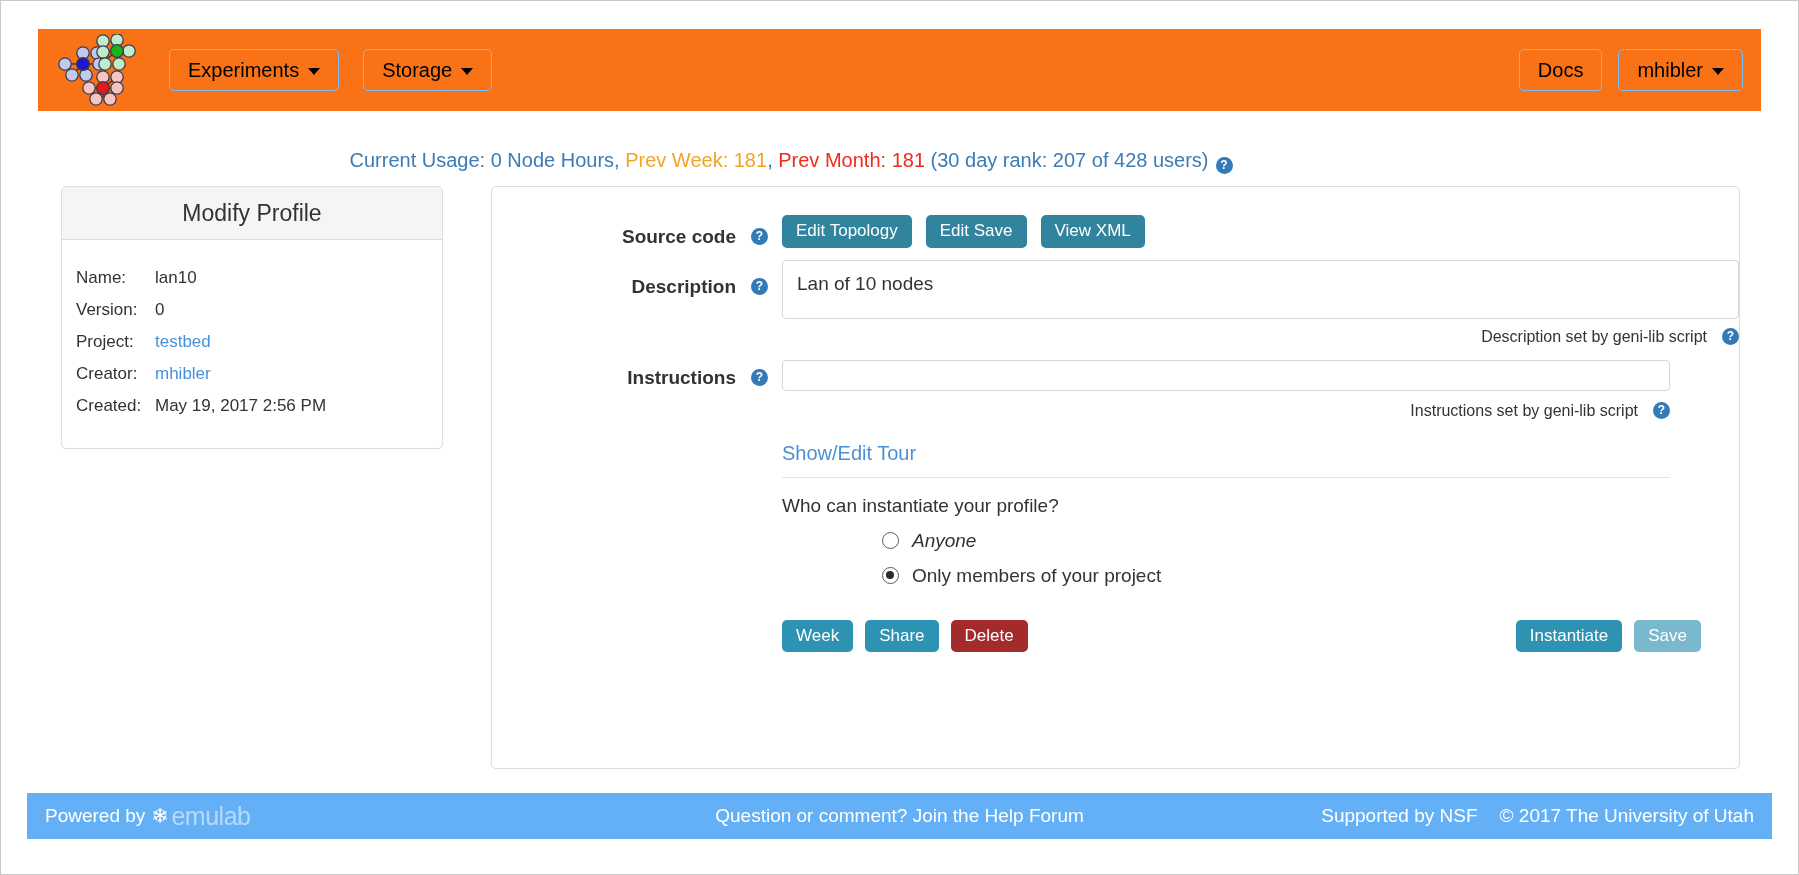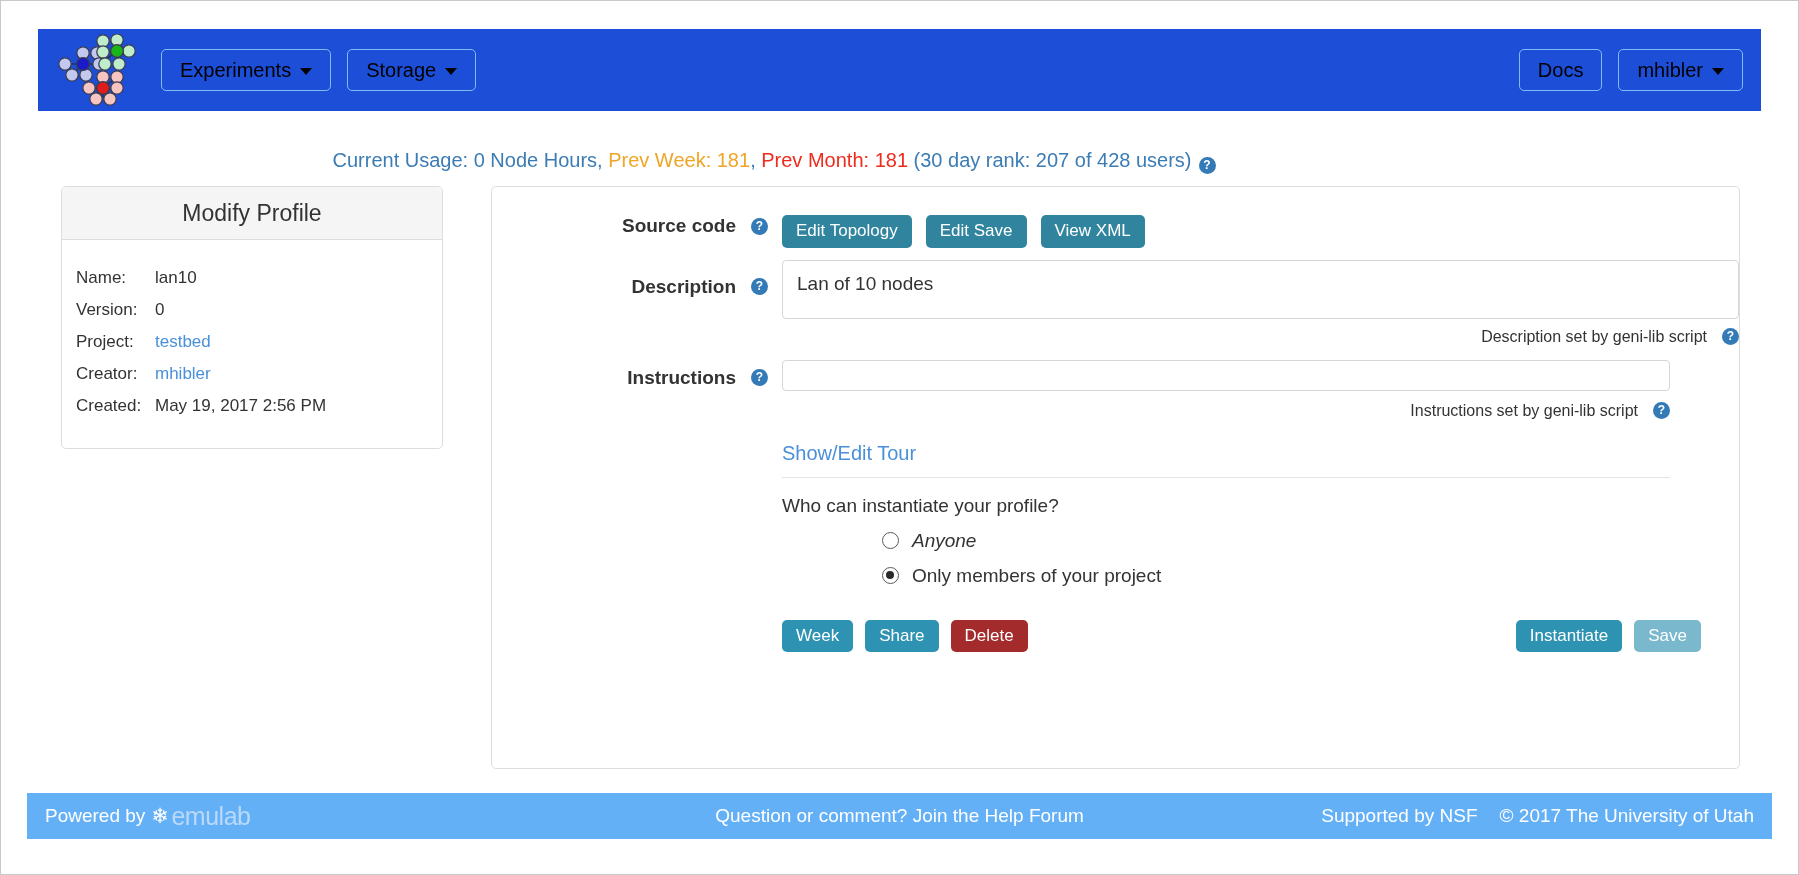--- a/index.html
+++ b/index.html
@@ -14,22 +14,22 @@
     position:relative;
     width:1799px;height:875px;
     box-sizing:border-box;
     border:1px solid #c9c9c9;
     background:#fff;
   }
 
   
   .navbar{
     position:absolute;left:37px;top:28px;width:1723px;height:82px;
-    background:#1d4ed8;
-    display:flex;align-items:center;
+    background:#f97316;
+    display:flex;align-items:center;gap:8px;
   }
   .brand{
     width:82px;height:72px;margin-left:17px;
     position:relative;flex:none;
   }
   .nav-btn{
     height:42px;
     border:1px solid #7cbdf8;
     border-radius:5px;
     background:transparent;
@@ -47,21 +47,21 @@
     width:0;height:0;display:inline-block;
     border-left:6px solid transparent;
     border-right:6px solid transparent;
     border-top:7px solid #000;
     margin-top:3px;
   }
   .nav-right{margin-left:auto;display:flex;align-items:center;margin-right:18px;}
 
   
   .usage{
-    position:absolute;left:0;top:148px;width:1546px;
+    position:absolute;left:17px;top:148px;width:1546px;
     text-align:center;
     font-size:20px;
     color:#3b7cb5;
     white-space:nowrap;
   }
   .usage .warn{color:#f0a526;}
   .usage .danger{color:#ee2b1c;}
   .help-badge{
     display:inline-block;vertical-align:-2px;
     width:17px;height:17px;border-radius:50%;
@@ -261,21 +261,21 @@
       <div class="prow">
         <div class="plabel">Created:</div>
         <div class="pval">May 19, 2017 2:56 PM</div>
       </div>
 
     </div>
   </div>
 
   <div class="main-panel">
 
-    <div class="frow" style="margin-top:28px;">
+    <div class="frow" style="margin-top:28px;align-items:flex-end;">
       <div class="flabel">
         <span>Source code</span>
         <span class="help-badge">?</span>
       </div>
       <div style="display:flex;gap:14px;">
         <button class="btn btn-teal">Edit Topology</button>
         <button class="btn btn-teal">Edit Save</button>
         <button class="btn btn-teal">View XML</button>
       </div>
     </div>

